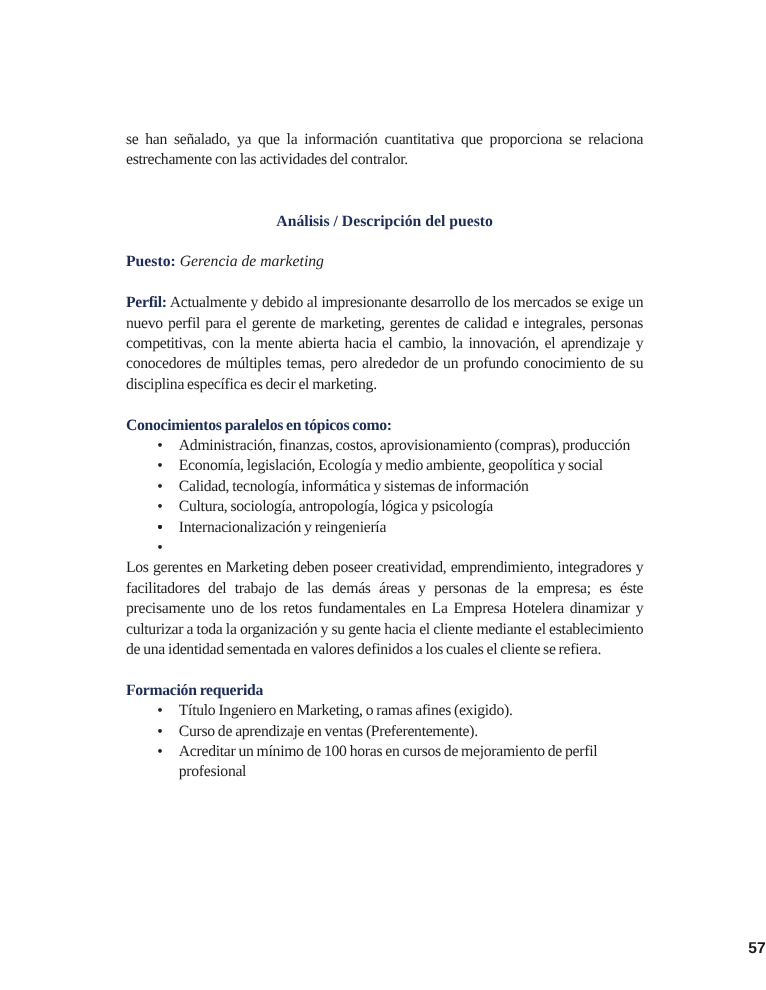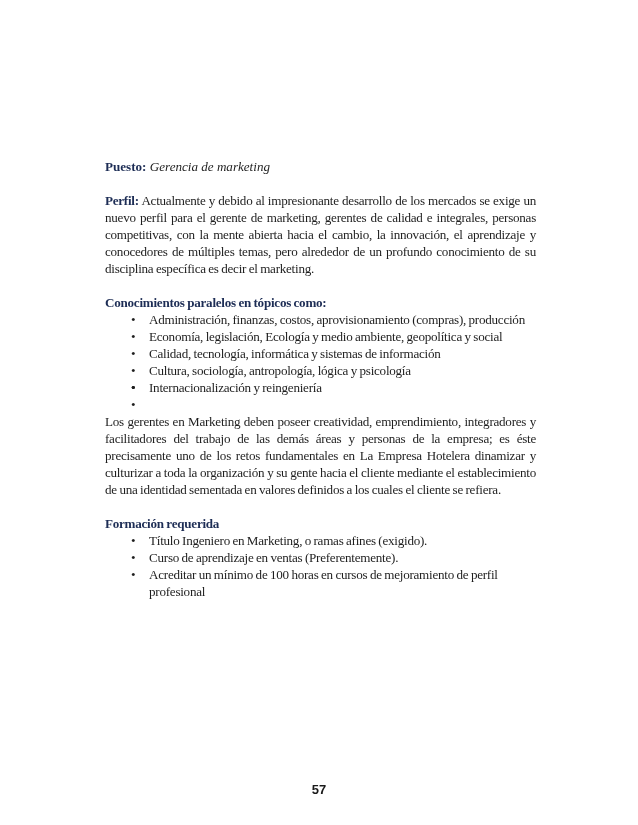--- a/index.html
+++ b/index.html
@@ -12,31 +12,33 @@
   p { margin: 0; text-align: justify; }
   .gap { height: 17px; }
   .navy { color: #1d2d55; font-weight: bold; }
   .center { text-align: center; }
   em { }
   ul { list-style: none; margin: 0; padding: 0 0 0 26px; }
   ul li { position: relative; padding-left: 18px; }
   ul li .bullet { position: absolute; left: 0; top: 0; }
   .tight { letter-spacing: -0.25px; word-spacing: -0.5px; }
   .pagenum {
-    position: absolute; left: 0; width: 638px; top: 782px; text-align: center;
+    position: absolute; left: 0; width: 638px; top: 782px; text-align: right;
     font-family: "Liberation Sans", "DejaVu Sans", sans-serif; font-weight: bold;
     font-size: 13px; color: #1a1a1a;
   }
 </style>
 </head>
 <body>
 
 <div class="page">
+  <p class="tight">se han señalado, ya que la información cuantitativa que proporciona se relaciona estrechamente con las actividades del contralor.</p>
   <div class="gap"></div>
   <div class="gap"></div>
+  <p class="center navy">Análisis / Descripción del puesto</p>
   <div class="gap"></div>
   <p>
     <span class="navy">Puesto:</span>
     <em>Gerencia de marketing</em>
   </p>
   <div class="gap"></div>
   <p class="tight"><span class="navy">Perfil:</span> <span>Actualmente y debido al impresionante desarrollo de los mercados se exige un nuevo perfil para el gerente de marketing, gerentes de calidad e integrales, personas competitivas, con la mente abierta hacia el cambio, la innovación, el aprendizaje y conocedores de múltiples temas, pero alrededor de un profundo conocimiento de su disciplina específica es decir el marketing.</span></p>
   <div class="gap"></div>
   <p class="navy tight">Conocimientos paralelos en tópicos como:</p>
   <ul class="tight">

